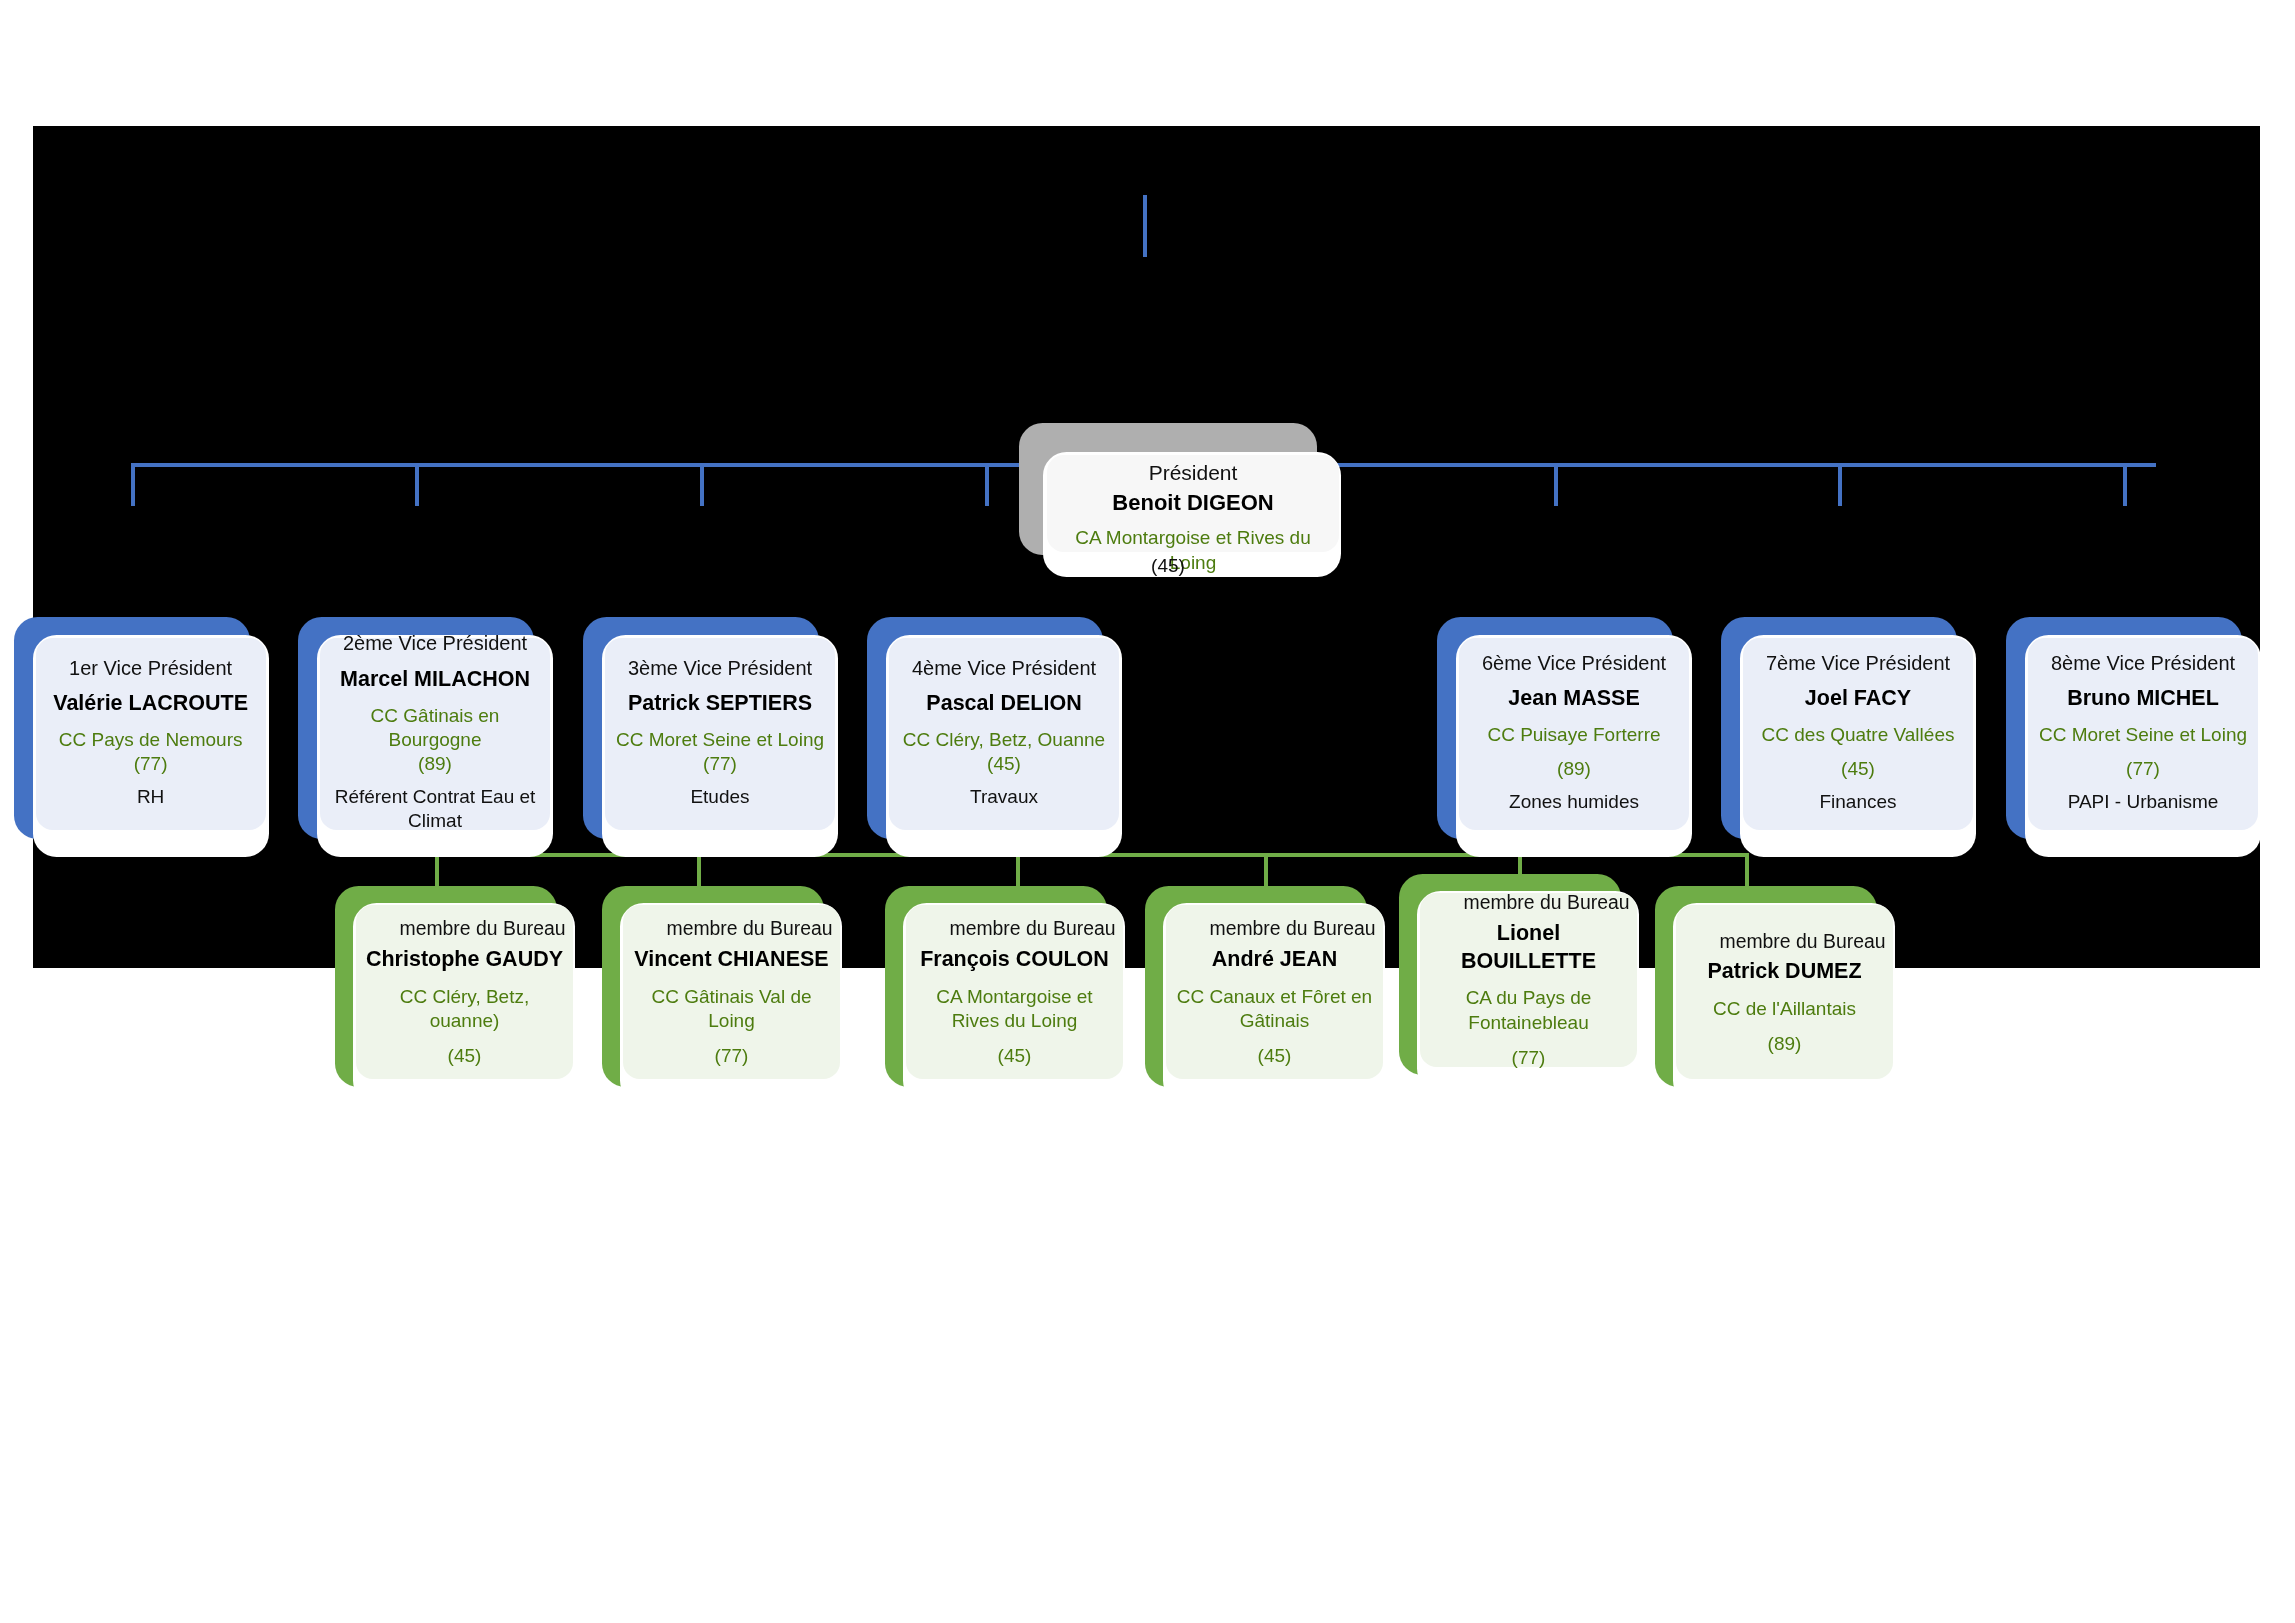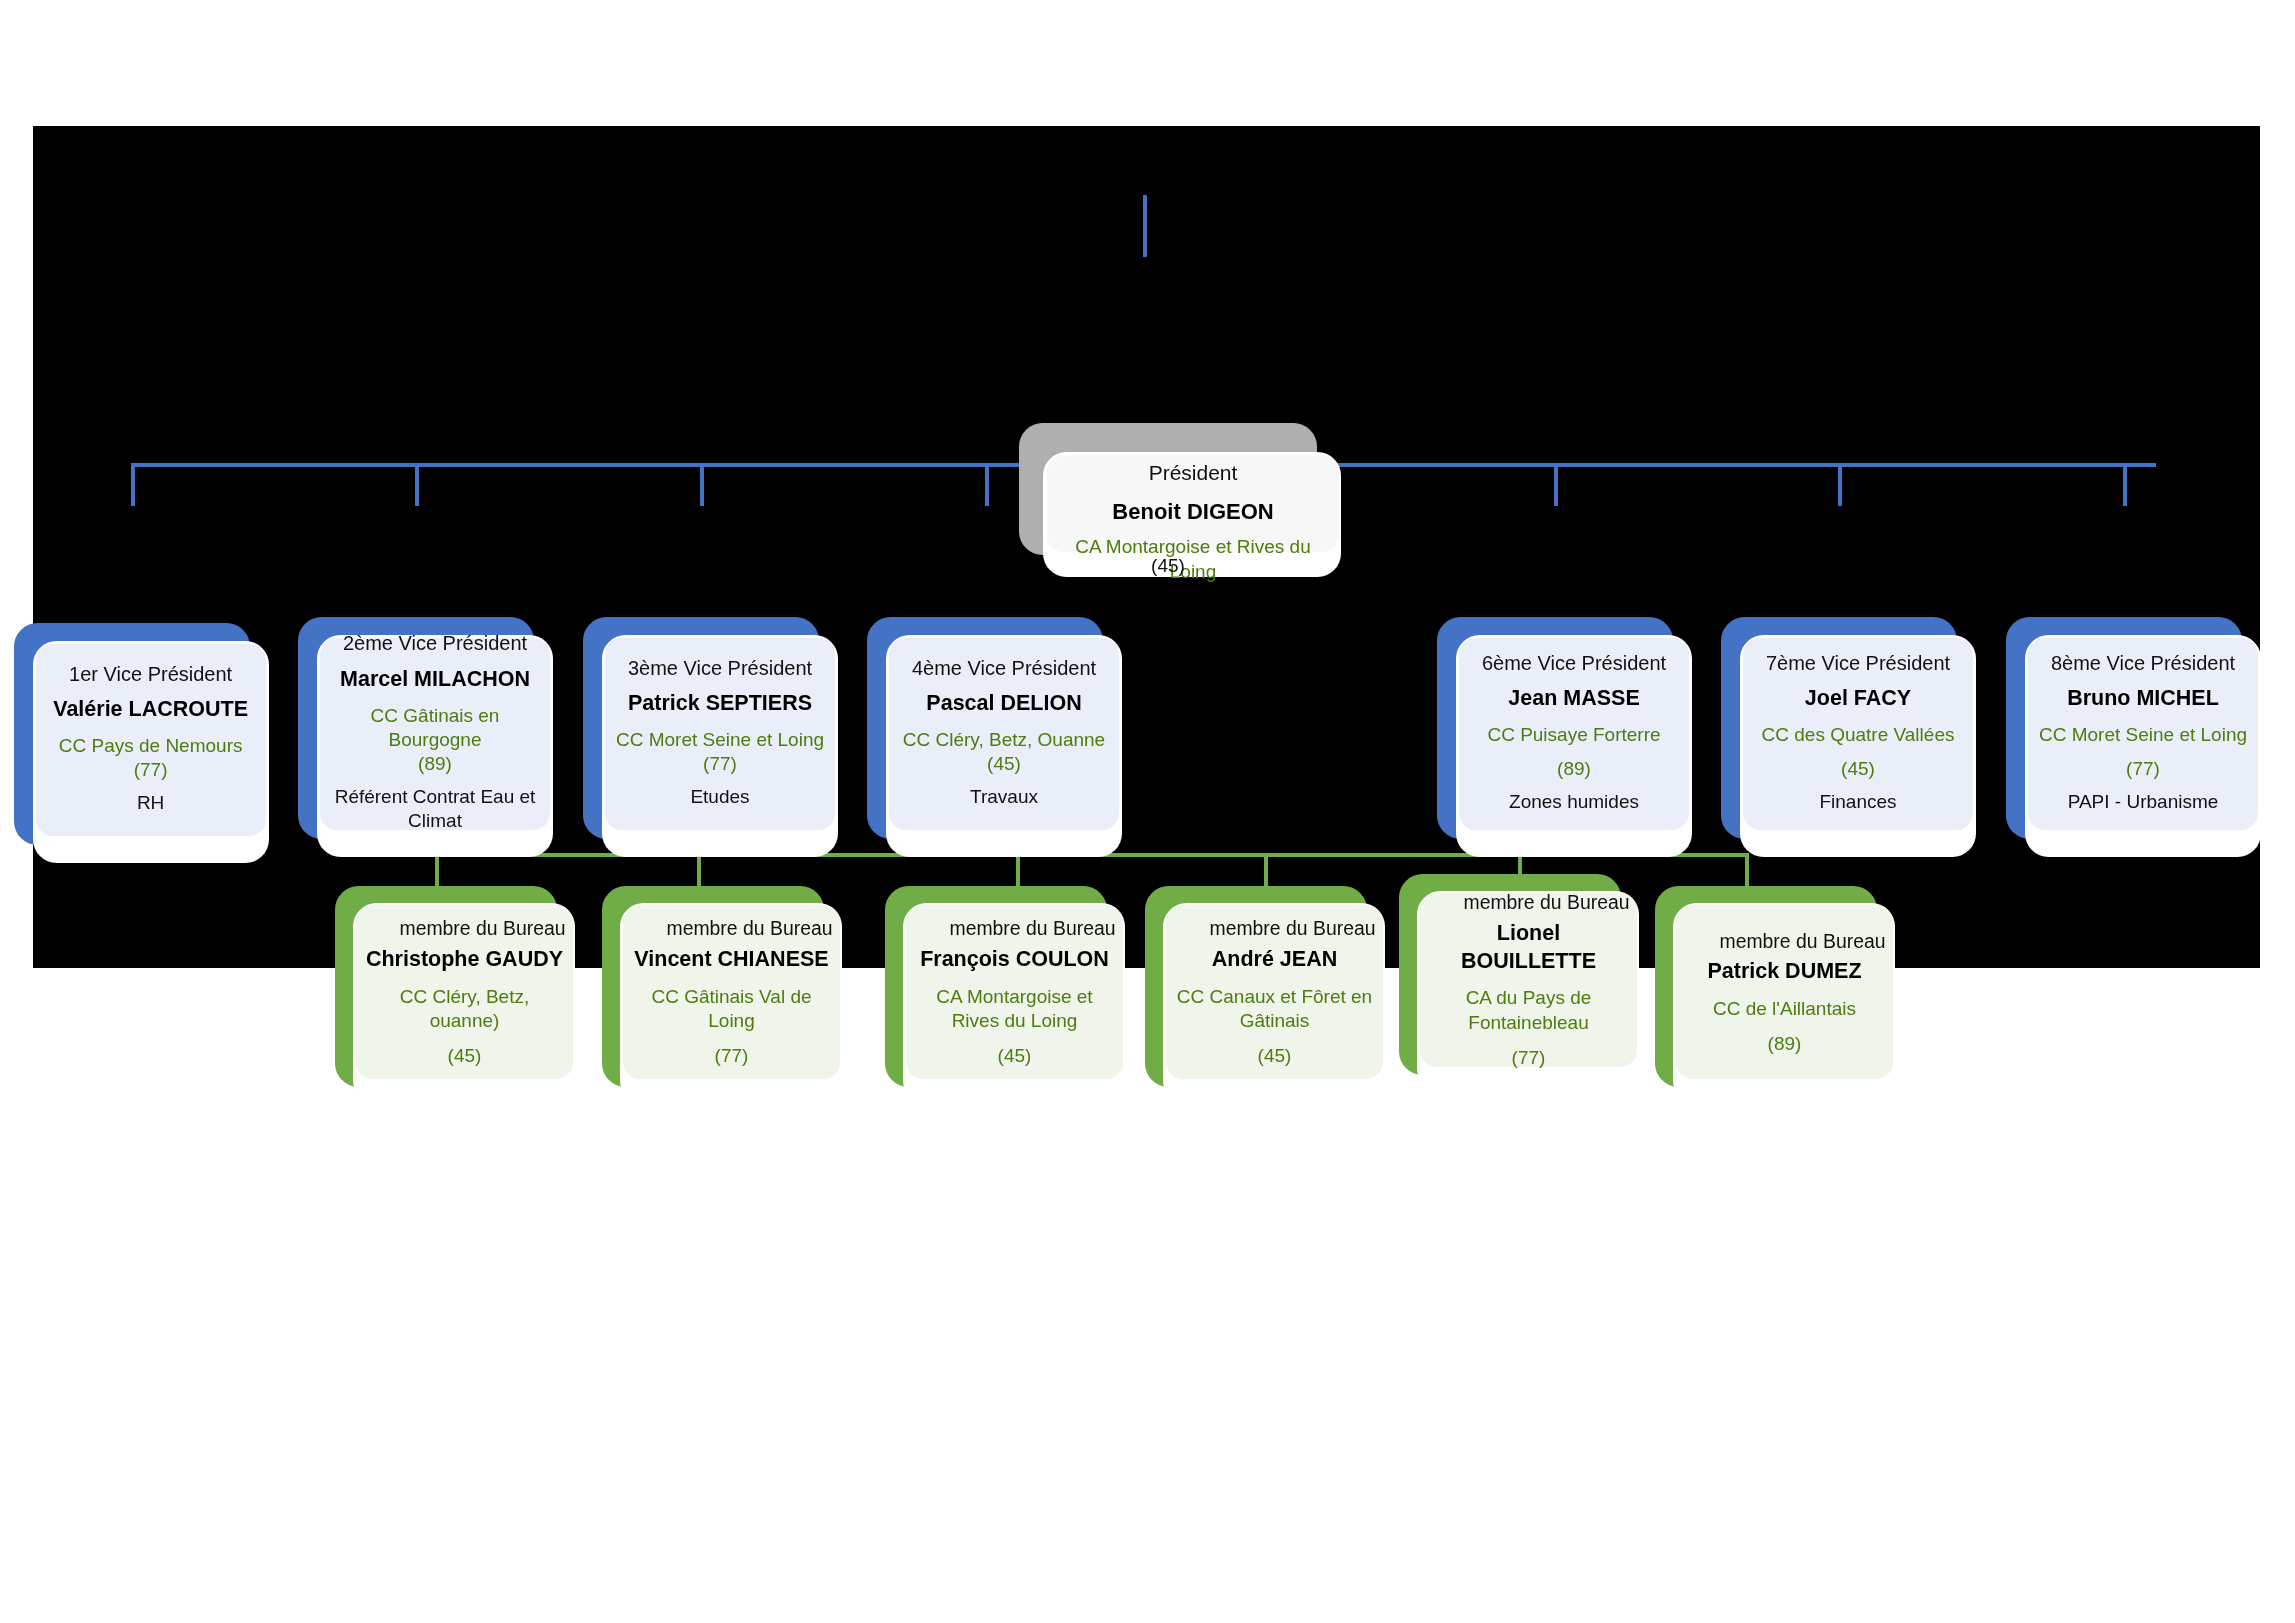--- a/index.html
+++ b/index.html
@@ -85,21 +85,21 @@
 
   
   #president{ left:986px; top:297px; width:298px; height:132px; }
   #president .plate{ background:#AFAFAF; }
   #president .card{ left:24px; top:29px; width:298px; height:125px; }
   #president .panel{
     left:28px; top:32px; width:292px; height:97px;
     background:#F7F7F7;
   }
   #president .role{ font-size:21px; }
-  #president .person{ font-size:22px; margin-top:12px; }
+  #president .person{ font-size:22px; margin-top:3px; }
   #president .org{ font-size:19px; margin-top:8.3px; }
   #president .below{
     position:absolute; left:0; top:132px; width:298px;
     text-align:center; font-size:19px; color:#111111;
   }
 
   
   .vp{ top:491px; width:236px; height:222px; }
   .vp .plate{ background:#4472C4; }
   .vp .card{ left:19.4px; top:18px; width:236px; height:222px; }
@@ -156,21 +156,21 @@
       <div class="plate"></div>
       <div class="card"></div>
       <div class="panel">
         <div class="role">Président</div>
         <div class="person">Benoit DIGEON</div>
         <div class="org">CA Montargoise et Rives du Loing</div>
       </div>
       <div class="below">(45)</div>
     </div>
 
-    <div class="node vp" style="left:-19.4px;margin-top:6px;">
+    <div class="node vp" style="left:-19.4px;">
       <div class="plate"></div>
       <div class="card"></div>
       <div class="panel">
         <div class="role">1er Vice Président</div>
         <div class="person">Valérie LACROUTE</div>
         <div class="org">CC Pays de Nemours</div>
         <div class="org" style="margin-top:0">(77)</div>
         <div class="dept">RH</div>
       </div>
     </div>

